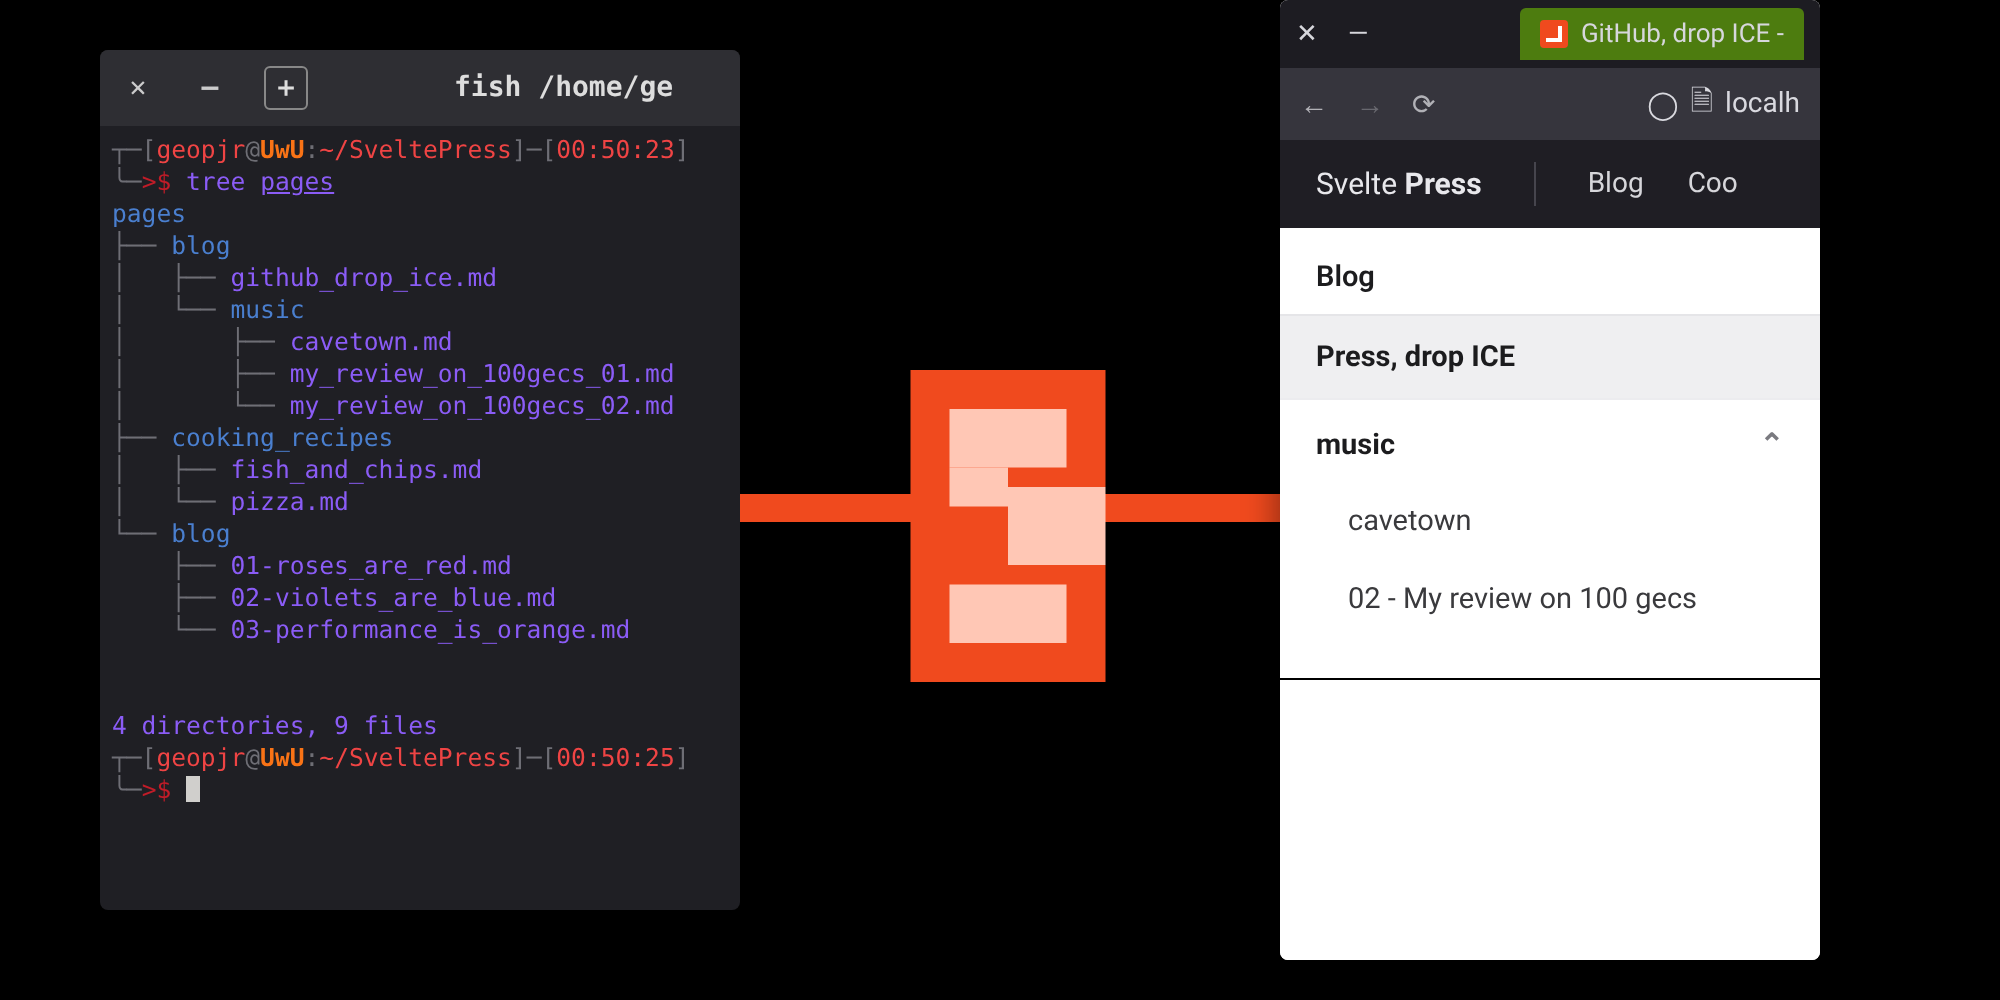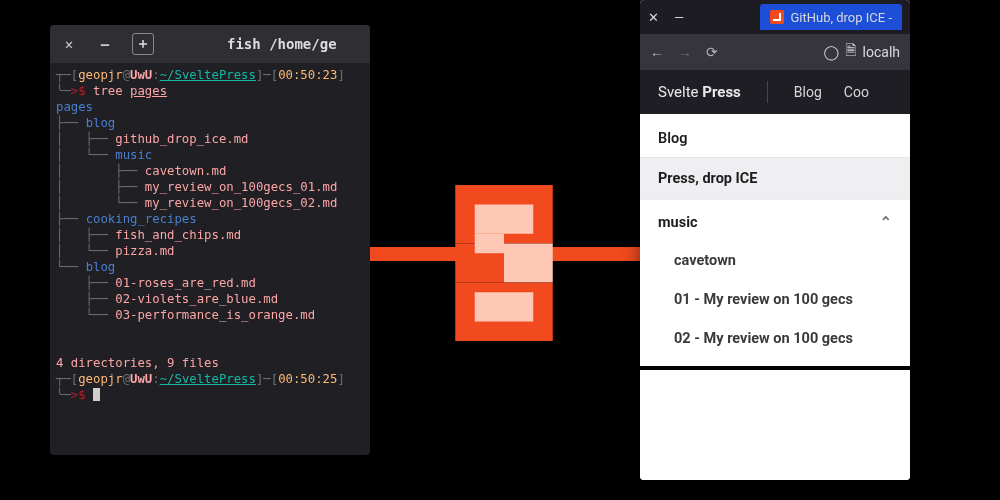--- a/index.html
+++ b/index.html
@@ -46,24 +46,24 @@
     display:flex;align-items:center;justify-content:center;
     font-size:14px;
   }
   .term-title { margin-left: 55px; white-space: nowrap; overflow: hidden; text-align: center; }
   .term-body {
     padding: 4px 6px;
     line-height: 16px;
     white-space: pre;
   }
   .c-grey { color:#6e6e75; }
-  .c-green{ color:#fdba74; }
-  .c-cyan { color:#fca5a5; font-weight:600;}
-  .c-white{ color:#fca5a5; }
-  .c-yellow{color:#14b8a6;text-decoration:underline;}
+  .c-green{ color:#ef4444; }
+  .c-cyan { color:#f97316; font-weight:600;}
+  .c-white{ color:#8b5cf6; }
+  .c-yellow{color:#ef4444;}
   .c-red  { color:#c01c28; }
   .c-blue { color:#4a7fcf; }
   .underline{ text-decoration: underline; }
   .cursor { background:#d0cfcc; display:inline-block; width:7px; height:13px; vertical-align:-2px;}
 
   
   .center-bar {
     position:absolute;
     left:370px; top:247px;
     width:270px; height:14px;
@@ -90,21 +90,21 @@
     background:#1d1c22;
     display:flex; align-items:center;
     padding:0 8px; gap:14px;
     color:#d7d7dc;
     font-size:13px;
   }
   .tabstrip .close,.tabstrip .min{width:12px;}
   .tab {
     margin-left:auto;
     display:flex; align-items:center; gap:6px;
-    background:#1d4ed8;
+    background:#4d7c0f;
     height:26px; padding:0 10px;
     border-radius:3px 3px 0 0;
     max-width:160px; overflow:hidden; white-space:nowrap;
   }
   .tab .favicon{width:14px;height:14px;background:#f04a1e;border-radius:2px;flex-shrink:0;position:relative;}
   .tab .favicon::after{content:"";position:absolute;inset:3px 3px 3px 3px;border:2px solid #fff;border-top:none;border-left:none;}
   .addr {
     height:36px;
     background:#36353d;
     display:flex; align-items:center;
@@ -136,21 +136,21 @@
     overflow:hidden;
     font-size:14.5px;
     color:#1c1c1e;
   }
   .crumb{padding:16px 18px 10px;font-weight:600;border-bottom:1px solid #e5e5e8;}
   .item{padding:12px 18px;border-bottom:1px solid #ececef;}
   .item.selected{background:#efeff1;font-weight:700;}
   .group-hdr{padding:14px 18px 10px;font-weight:700;display:flex;align-items:center;}
   .group-hdr .chev{margin-left:auto;color:#7a7a80;}
   .subitem{padding:11px 18px 11px 34px;color:#3a3a3d;}
-  .subgroup{border-bottom:4px solid #000000;padding-bottom:8px;font-weight:bold;}
+  .subgroup{border-bottom:1px solid #000000;padding-bottom:20px;}
 </style>
 </head>
 <body>
 
 <div class="term-window">
   <div class="term-titlebar">
     <div class="titlebar-btn">✕</div>
     <div class="titlebar-btn">—</div>
     <div class="titlebar-newtab">＋</div>
     <div class="term-title">fish /home/ge</div>
@@ -216,17 +216,16 @@
   </div>
   <div class="page">
     <div class="crumb">Blog</div>
     <div class="item selected">Press, drop ICE</div>
     <div class="group-hdr">
       <span>music</span>
       <span class="chev">⌃</span>
     </div>
     <div class="subgroup">
       <div class="subitem">cavetown</div>
-      <div class="subitem">01 - My review on 100 gecs</div>
       <div class="subitem">02 - My review on 100 gecs</div>
     </div>
   </div>
 </div>
 
 </body></html>

